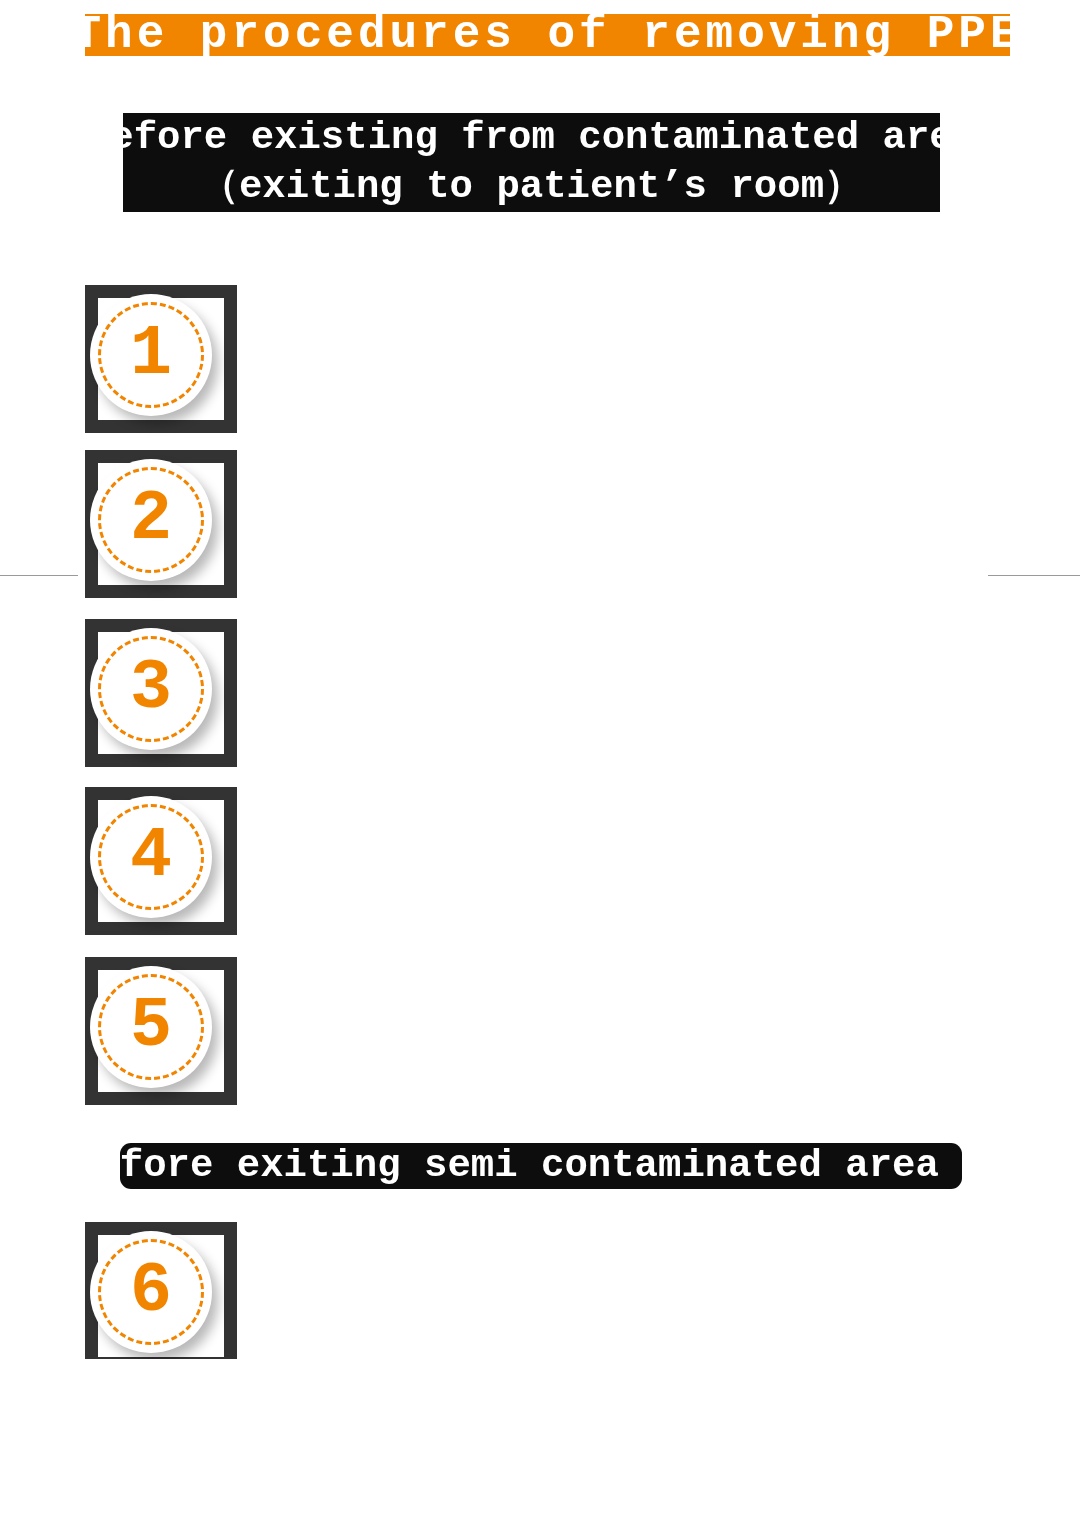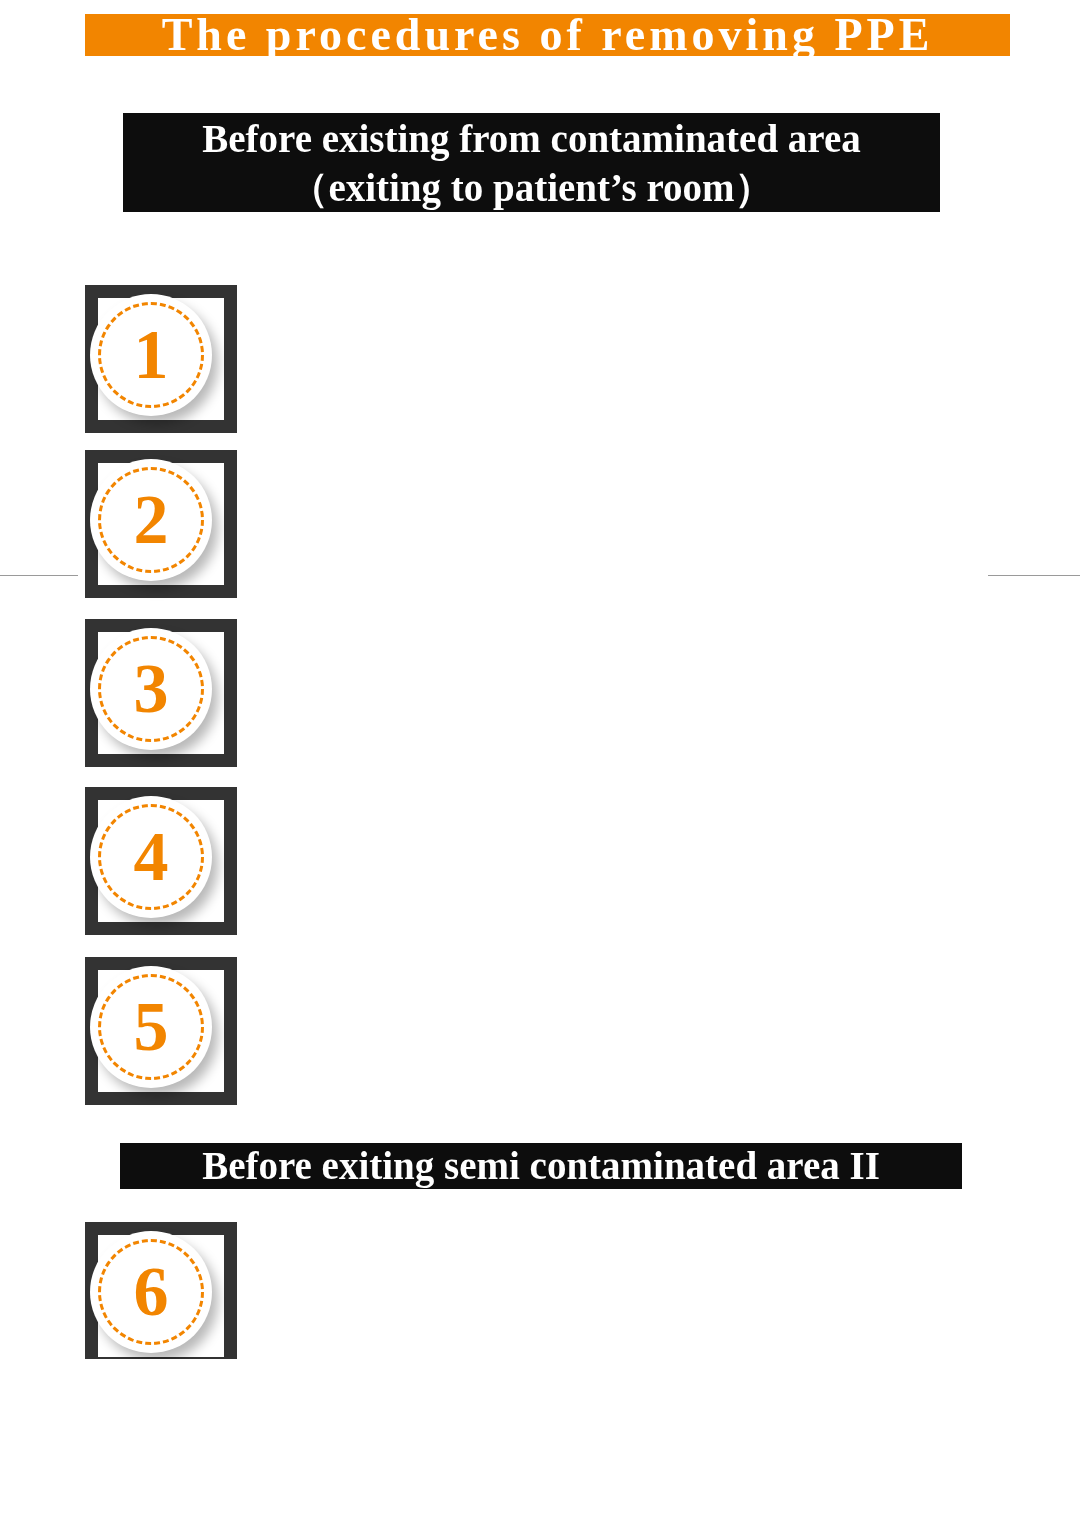--- a/index.html
+++ b/index.html
@@ -6,21 +6,21 @@
     margin: 0;
     padding: 0;
     background: #ffffff;
   }
   .canvas {
     position: relative;
     width: 1080px;
     height: 1359px;
     background: #ffffff;
     overflow: hidden;
-    font-family: Liberation Serif, serif;
+    font-family: Liberation Mono, monospace;
   }
 
   
   .title-bar {
     position: absolute;
     left: 85px;
     top: 14px;
     width: 925px;
     height: 42px;
     background: #F28500;
@@ -60,20 +60,21 @@
     left: 123px;
     top: 113px;
     width: 817px;
     height: 99px;
   }
   .banner2 {
     left: 120px;
     top: 1143px;
     width: 842px;
     height: 46px;
+    border-radius: 11px;
   }
   .banner2 .line { line-height: 46px; }
 
   
   .step {
     position: absolute;
     left: 85px;
     width: 152px;
     height: 148px;
   }

